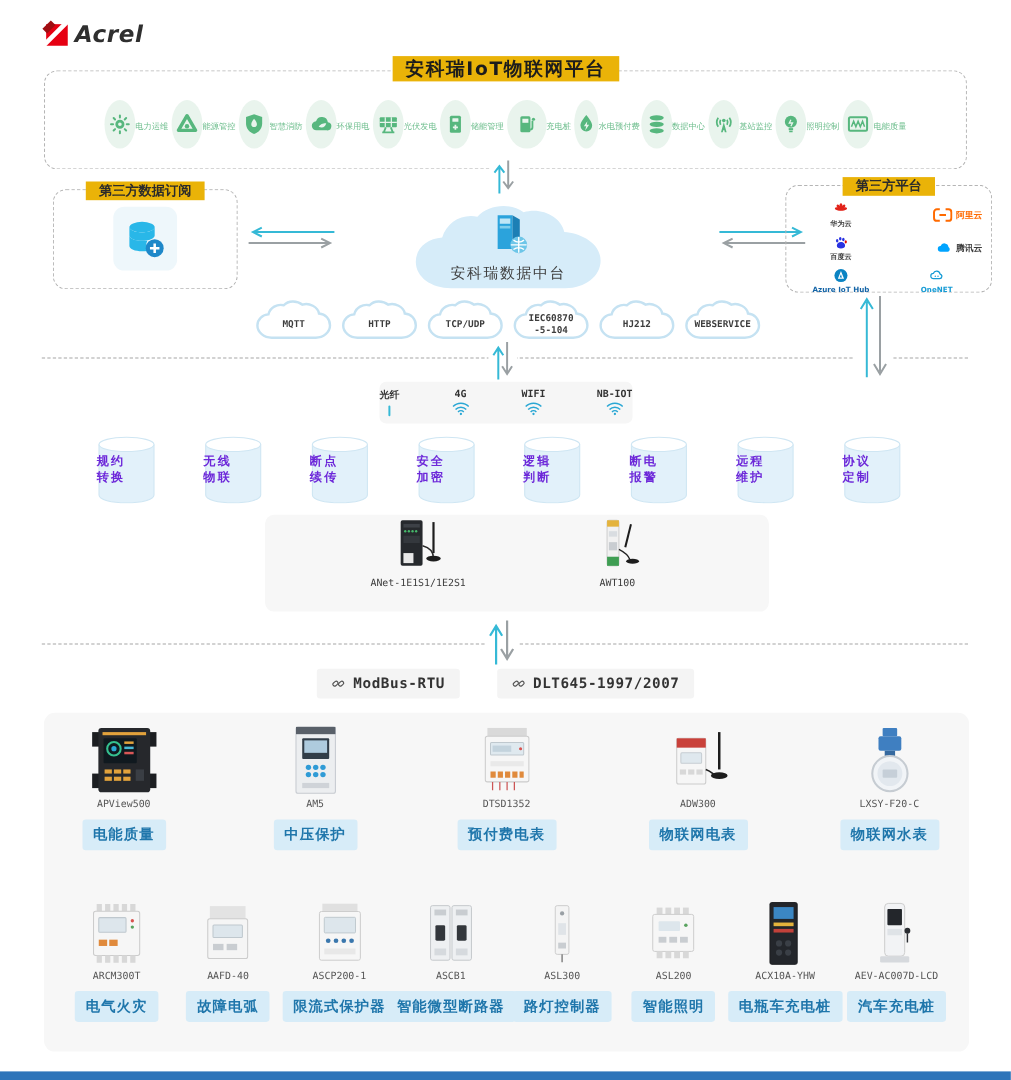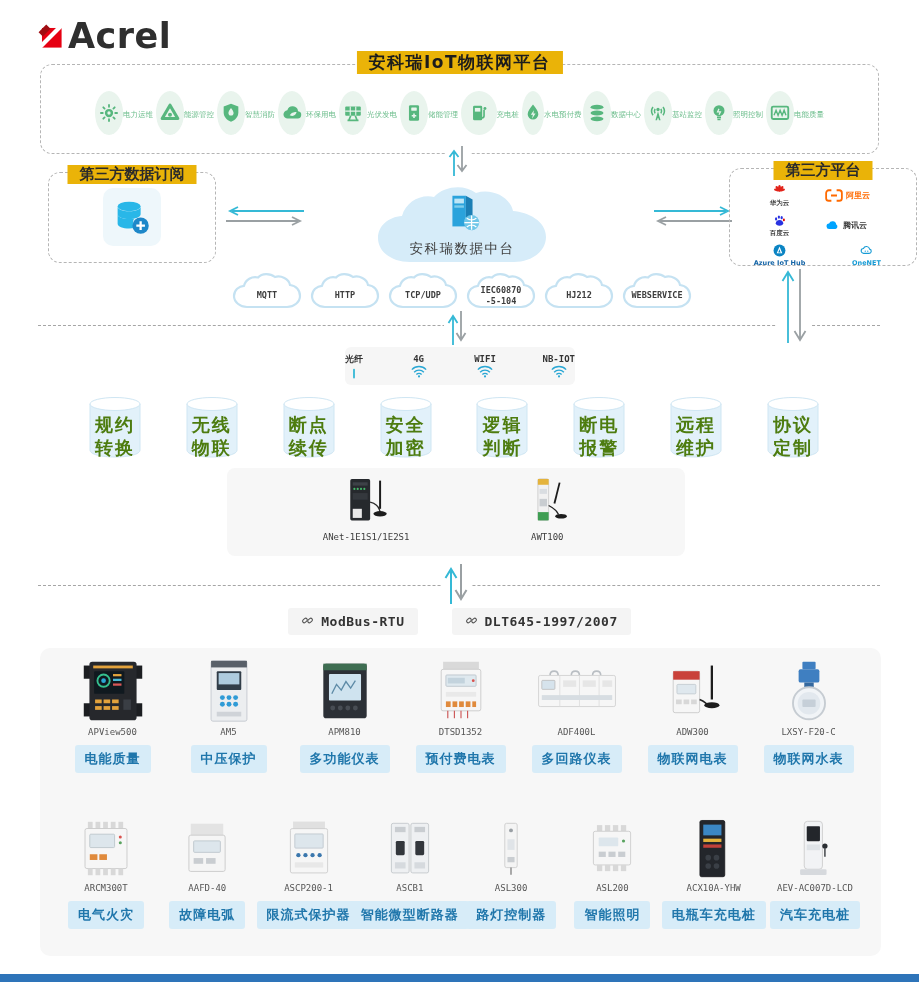--- a/index.html
+++ b/index.html
@@ -5,21 +5,21 @@
   * { margin:0; padding:0; box-sizing:border-box; }
   body { background:#fff; font-family:"DejaVu Sans",sans-serif; }
   #canvas { position:relative; width:919px; height:982px; background:#fff; overflow:hidden; }
 
   .abs { position:absolute; }
   .mono { font-family:"DejaVu Sans Mono","Liberation Mono",monospace; }
 
   
   .logo { left:36px; top:16px; display:flex; align-items:center; gap:3px; }
   .logo-mark svg { width:29px; height:29px; display:block; }
-  .logo-text { font-size:35px; font-weight:800; color:#2f2f2f; letter-spacing:.5px; }
+  .logo-text { font-size:21px; font-weight:800; font-style:italic; color:#2f2f2f; letter-spacing:.5px; }
 
   
   .dashed-box { border:1px dashed #b5b5b5; border-radius:12px; }
   .box-title { position:absolute; left:50%; transform:translateX(-50%); background:#eab308; padding:0 12px; font-weight:bold; white-space:nowrap; }
 
   
   .top-box { left:40px; top:64px; width:839px; height:90px; }
   .top-title { top:-14px; font-size:17px; color:#1c1c1c; letter-spacing:1.5px; }
   .apps-row { position:absolute; left:54px; right:54px; top:26px; display:flex; justify-content:space-between; }
   .app { width:58px; display:flex; flex-direction:row; align-items:center; }
@@ -29,38 +29,38 @@
 
   
   .varrow { background:#fff; z-index:3; }
   .varrow svg { display:block; width:100%; height:100%; }
   .varrow-1 { left:445px; top:145px; width:26px; height:32px; }
   .varrow-2 { left:444px; top:310px; width:26px; height:36px; }
   .varrow-3 { left:441px; top:563px; width:30px; height:42px; }
 
   
   .left-box { left:48px; top:172px; width:168px; height:91px; }
-  .small-title { top:-8px; font-size:15px; color:#2b2b2b; }
+  .small-title { top:-8px; font-size:12px; color:#2b2b2b; }
   .db-wrap { margin:15px auto 0; width:58px; height:58px; background:#eef7fb; border-radius:10px; display:flex; align-items:center; justify-content:center; }
   .db-wrap svg { width:46px; height:46px; }
 
   .harrows { width:82px; height:22px; }
   .harrows svg { display:block; width:100%; height:100%; }
   .harrows-left { left:224px; top:205px; }
   .harrows-right { left:652px; top:205px; }
 
   .cloud-main { left:370px; top:180px; width:184px; height:92px; }
   .cloud-main > svg.cloud-shape { position:absolute; inset:0; width:100%; height:100%; }
   .server-wrap { position:absolute; left:50%; top:10px; transform:translateX(-50%); width:46px; height:46px; }
   .server-wrap svg { width:100%; height:100%; }
   .cloud-label { position:absolute; left:0; right:0; bottom:14px; text-align:center; font-size:13.5px; color:#3f3f3f; letter-spacing:1.5px; }
 
-  .right-box { left:714px; top:168px; width:188px; height:98px;margin-left:15px; }
+  .right-box { left:714px; top:168px; width:188px; height:98px; }
   .platform-grid { position:absolute; left:8px; right:8px; top:14px; display:grid; grid-template-columns:1fr 1fr; row-gap:5px; column-gap:4px; }
-  .platform-item { display:flex; flex-direction:column; align-items:center; justify-content:flex-start; gap:1px; }
+  .platform-item { display:flex; flex-direction:column; align-items:center; justify-content:flex-end; gap:1px; }
   .platform-item:nth-of-type(2), .platform-item:nth-of-type(4) { flex-direction:row; gap:3px; }
   .platform-icon svg { width:15px; height:15px; display:block; }
   .platform-item:nth-of-type(2) .platform-icon svg { width:18px; }
   .platform-name { font-size:6.5px; font-weight:bold; color:#3c3c3c; white-space:nowrap; }
   .platform-icon[data-name="aliyun-logo"] + .platform-name { color:#ff6a00; font-size:8px; }
   .platform-icon[data-name="tencent-cloud-logo"] + .platform-name { font-size:8px; }
   .platform-icon[data-name="azure-iot-hub-logo"] + .platform-name { color:#1565a7; }
   .platform-icon[data-name="onenet-logo"] + .platform-name { color:#169bd5; }
 
   .tall-arrows { left:776px; top:268px; width:36px; height:76px; background:#fff; z-index:3; }
@@ -79,31 +79,31 @@
   
   .conn-box { left:345px; top:347px; width:230px; height:38px; background:#f6f6f6; border-radius:6px; display:flex; justify-content:space-between; align-items:center; }
   .conn-item { display:flex; flex-direction:column; align-items:center; gap:1px; }
   .conn-label { font-size:9px; font-weight:bold; color:#333; }
   .conn-icon svg { width:18px; height:13px; display:block; }
 
   
   .cyl-row { left:88px; top:396px; width:732px; display:flex; justify-content:space-between; }
   .cyl { position:relative; width:54px; height:62px; }
   .cyl > svg { position:absolute; inset:0; width:100%; height:100%; }
-  .cyl-text { position:absolute; left:0; right:0; top:17px; text-align:center; font-size:18px; font-weight:bold; color:#4d7c0f; line-height:1.3; letter-spacing:2px; }
+  .cyl-text { position:absolute; left:0; right:0; top:17px; text-align:left; font-size:11px; font-weight:bold; color:#6d28d9; line-height:1.3; letter-spacing:2px; }
 
   
-  .gw-box { left:227px; top:468px; width:458px; height:88px; background:#f7f7f7; border-radius:8px; display:flex; justify-content:space-evenly; align-items:center; padding-bottom:9px; }
+  .gw-box { left:241px; top:468px; width:458px; height:88px; background:#f7f7f7; border-radius:8px; display:flex; justify-content:space-evenly; align-items:flex-start; padding-bottom:9px; }
   .gw-item { display:flex; flex-direction:column; align-items:center; }
   .gw-device svg { width:84px; height:58px; display:block; }
   .gw-model { font-size:9px; color:#3c3c3c; }
 
   
   .chips-row { left:0; top:608px; width:919px; display:flex; justify-content:center; gap:34px; }
-  .chip { display:flex; gap:7px; background:#f4f4f4; border-radius:3px; padding:6px 13px; font-size:13px; font-weight:bold; color:#333; letter-spacing:.5px; }
+  .chip { display:flex; align-items:center; gap:7px; background:#f4f4f4; border-radius:3px; padding:6px 13px; font-size:13px; font-weight:bold; color:#333; letter-spacing:.5px; }
   .chip-icon svg { width:13px; height:13px; display:block; }
 
   
   .product-box { left:40px; top:648px; width:841px; height:308px; background:#f7f7f7; border-radius:10px; }
   .prow { position:absolute; left:16px; right:16px; display:flex; justify-content:space-between; }
   .prow1 { top:10px; }
   .prow2 { top:170px; }
   .product { display:flex; flex-direction:column; align-items:center;justify-content:flex-end; }
   .prow1 .product { width:113px; }
   .prow2 .product { width:100px; }
@@ -773,38 +773,20 @@
                 <circle cx="45" cy="49" r="2.6"></circle>
                 <circle cx="52" cy="49" r="2.6"></circle>
               </g>
               <rect x="32" y="57" width="26" height="5" fill="#cfd3d8"></rect>
             </svg>
           </span>
           <span class="p-model mono" data-name="product-model-label">AM5</span>
           <span class="p-chip" data-name="product-category-chip">中压保护</span>
         </div>
 
-        <div class="product" data-name="product-item">
-          <span class="p-device" data-name="apm810-image">
-            <svg viewBox="0 0 90 70">
-              <rect x="22" y="6" width="46" height="58" rx="3" fill="#2c3036"></rect>
-              <rect x="22" y="6" width="46" height="7" fill="#3f6e52"></rect>
-              <rect x="28" y="17" width="34" height="28" rx="1" fill="#cfe3ef"></rect>
-              <path d="M31 38l5-10 5 6 5-9 5 7 5-8" stroke="#5d8aa6" stroke-width="1.4" fill="none"></path>
-              <g fill="#484d54">
-                <circle cx="32" cy="53" r="2.6"></circle>
-                <circle cx="40" cy="53" r="2.6"></circle>
-                <circle cx="48" cy="53" r="2.6"></circle>
-                <circle cx="56" cy="53" r="2.6"></circle>
-              </g>
-            </svg>
-          </span>
-          <span class="p-model mono" data-name="product-model-label">APM810</span>
-          <span class="p-chip" data-name="product-category-chip">多功能仪表</span>
-        </div>
 
         <div class="product" data-name="product-item">
           <span class="p-device" data-name="dtsd1352-image">
             <svg viewBox="0 0 90 70">
               <rect x="26" y="4" width="38" height="8" fill="#d9d9d9"></rect>
               <rect x="24" y="12" width="42" height="44" rx="2" fill="#f6f6f6" stroke="#ccc"></rect>
               <rect x="29" y="18" width="32" height="12" rx="1" fill="#dfe9ef" stroke="#bfc8ce"></rect>
               <rect x="31" y="21" width="18" height="6" fill="#c3d3dd"></rect>
               <circle cx="58" cy="24" r="1.5" fill="#d9534f"></circle>
               <rect x="29" y="36" width="32" height="5" fill="#e9e9e9"></rect>
@@ -817,38 +799,20 @@
               </g>
               <g stroke="#c55" stroke-width="1.2">
                 <path d="M31 56v8M38 56v8M45 56v8M52 56v8"></path>
               </g>
             </svg>
           </span>
           <span class="p-model mono" data-name="product-model-label">DTSD1352</span>
           <span class="p-chip" data-name="product-category-chip">预付费电表</span>
         </div>
 
-        <div class="product" data-name="product-item">
-          <span class="p-device" data-name="adf400l-image">
-            <svg viewBox="0 0 110 70">
-              <path d="M22 16c0-7 10-7 10 0M48 16c0-7 10-7 10 0M74 16c0-7 10-7 10 0" stroke="#b9bec3" stroke-width="2" fill="none"></path>
-              <rect x="8" y="16" width="94" height="38" rx="2" fill="#f6f6f6" stroke="#cfcfcf"></rect>
-              <rect x="12" y="22" width="16" height="11" rx="1" fill="#d6e3ec" stroke="#bbb"></rect>
-              <path d="M34 16v38M58 16v38M82 16v38" stroke="#ddd"></path>
-              <g fill="#e6e6e6">
-                <rect x="38" y="22" width="16" height="8"></rect>
-                <rect x="62" y="22" width="16" height="8"></rect>
-                <rect x="86" y="22" width="12" height="8"></rect>
-              </g>
-              <rect x="12" y="40" width="86" height="6" fill="#d7dde2"></rect>
-            </svg>
-          </span>
-          <span class="p-model mono" data-name="product-model-label">ADF400L</span>
-          <span class="p-chip" data-name="product-category-chip">多回路仪表</span>
-        </div>
 
         <div class="product" data-name="product-item">
           <span class="p-device" data-name="adw300-image">
             <svg viewBox="0 0 90 70">
               <rect x="24" y="14" width="28" height="44" rx="2" fill="#f6f6f6" stroke="#ccc"></rect>
               <rect x="24" y="14" width="28" height="9" fill="#c9413a"></rect>
               <rect x="28" y="28" width="20" height="10" rx="1" fill="#dfe8ee" stroke="#c6cdd2"></rect>
               <g fill="#d8d8d8">
                 <rect x="27" y="44" width="6" height="5"></rect>
                 <rect x="35" y="44" width="6" height="5"></rect>

